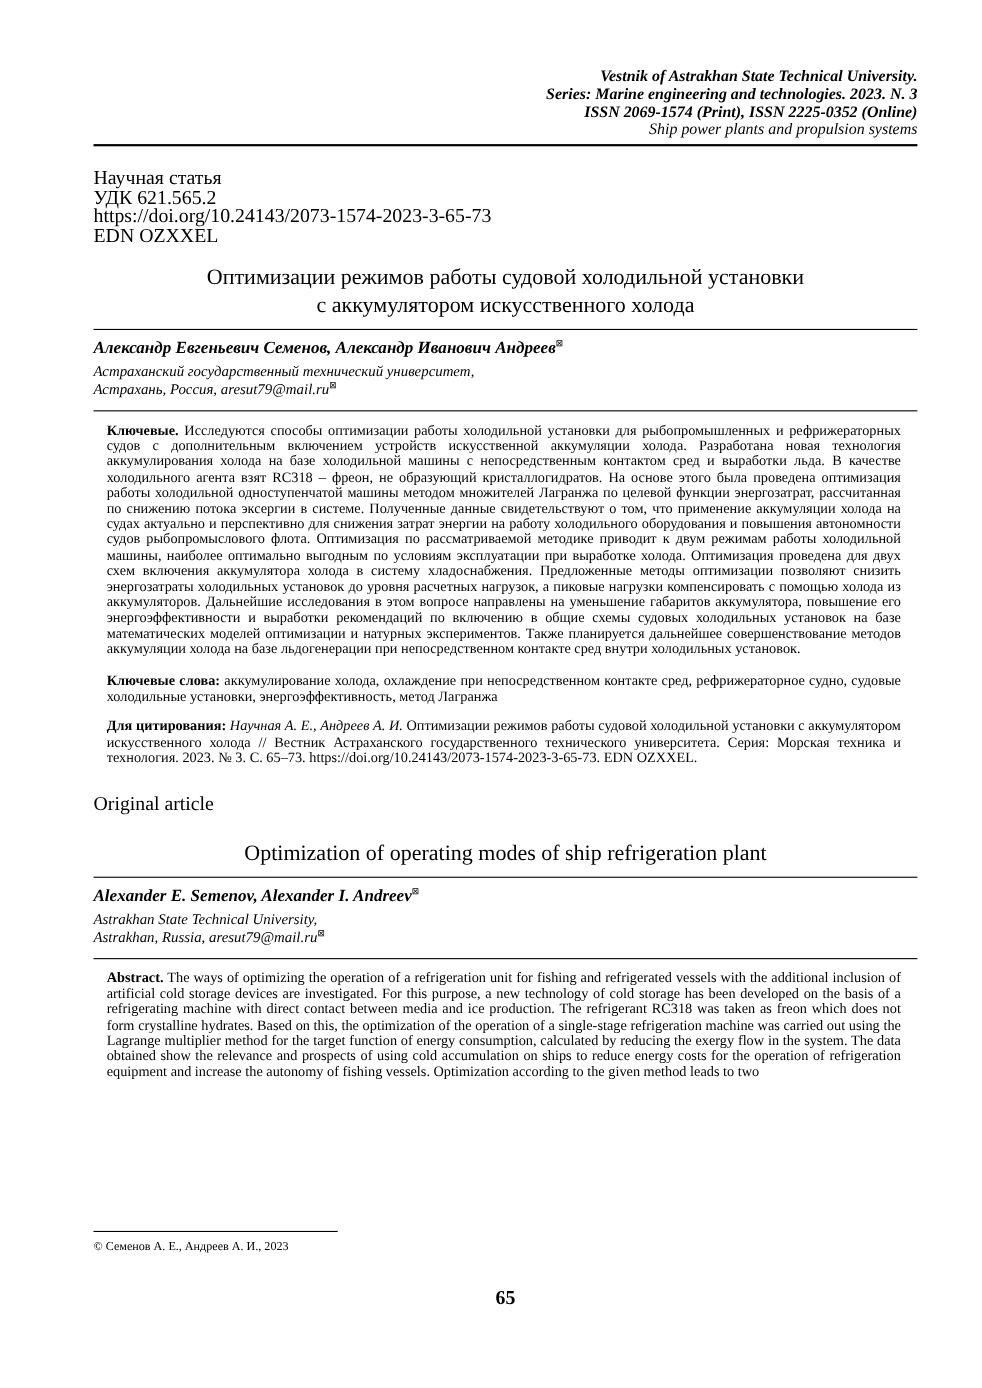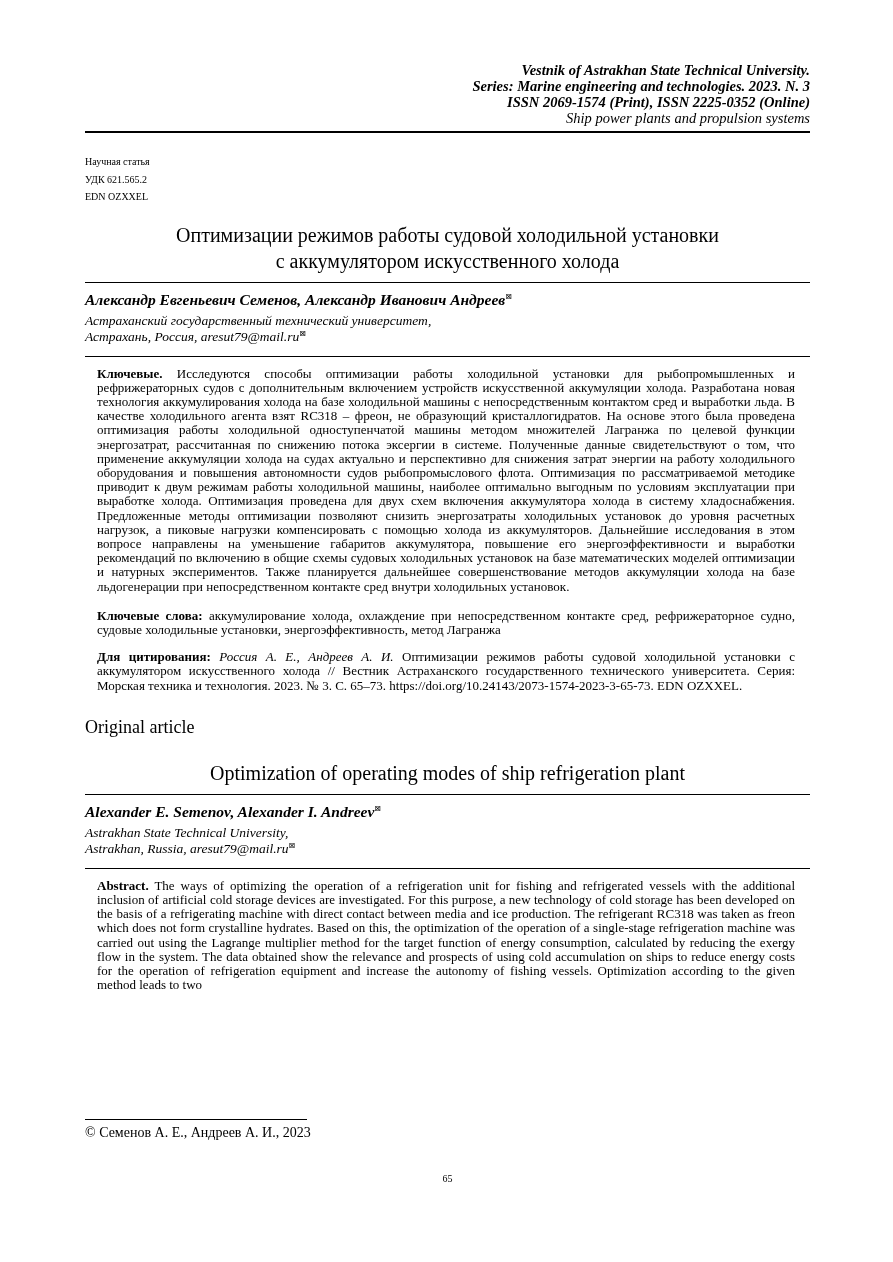--- a/index.html
+++ b/index.html
@@ -6,41 +6,41 @@
   html, body { background: #ffffff; }
   body { width: 893px; }
 
   .page {
     position: relative;
     width: 893px;
     height: 1262px;
     background: #ffffff;
     color: #000000;
     font-family: "Liberation Serif", "DejaVu Serif", serif;
-    padding: 62px 83px 75px 85px;
+    padding: 62px 59px 75px 85px;
     display: flex;
     flex-direction: column;
     overflow: hidden;
   }
 
   
   .journal-header {
     text-align: right;
     font-style: italic;
     font-size: 14.5px;
     line-height: 16px;
     border-bottom: 2px solid #000;
     padding-bottom: 5px;
   }
   .jh-bold { font-weight: bold; }
 
   
   .meta {
     margin-top: 20px;
-    font-size: 10px;
+    font-size: 18px;
     line-height: 17.5px;
   }
 
   
   .title-ru, .title-en {
     margin-top: 16px;
     text-align: center;
     font-weight: normal;
     font-size: 20px;
     line-height: 26px;
@@ -95,43 +95,45 @@
     line-height: 17px;
   }
 
   
   .footnote { margin-top: auto; }
   .foot-rule {
     width: 222px;
     border-top: 1.3px solid #000;
     margin-bottom: 5px;
   }
-  .copyright { font-size: 14px; line-height: 16px; }
+  .copyright { font-size: 11px; line-height: 16px; }
   .pageno {
     margin-top: 30px;
     text-align: center;
-    font-size: 10px;
+    font-size: 18px;
     line-height: 16px;
+    font-weight: bold;
   }
 </style>
 </head>
 <body>
 
 <div class="page">
 
   <div class="journal-header">
     <div class="jh-bold">Vestnik of Astrakhan State Technical University.</div>
     <div class="jh-bold">Series: Marine engineering and technologies. 2023. N. 3</div>
     <div class="jh-bold">ISSN 2069-1574 (Print), ISSN 2225-0352 (Online)</div>
     <div>Ship power plants and propulsion systems</div>
   </div>
 
   <div class="meta">
     <div>Научная статья</div>
     <div>УДК 621.565.2</div>
+    <div>https://doi.org/10.24143/2073-1574-2023-3-65-73</div>
     <div>EDN OZXXEL</div>
   </div>
 
   <h1 class="title-ru">
     <span class="tl">Оптимизации режимов работы судовой холодильной установки</span>
     <span class="tl">с аккумулятором искусственного холода</span>
   </h1>
 
   <div class="rule rule-a"></div>
 
@@ -152,21 +154,21 @@
     <span>Исследуются способы оптимизации работы холодильной установки для рыбопромышленных и рефрижераторных судов с дополнительным включением устройств искусственной аккумуляции холода. Разработана новая технология аккумулирования холода на базе холодильной машины с непосредственным контактом сред и выработки льда. В качестве холодильного агента взят RC318 – фреон, не образующий кристаллогидратов. На основе этого была проведена оптимизация работы холодильной одноступенчатой машины методом множителей Лагранжа по целевой функции энергозатрат, рассчитанная по снижению потока эксергии в системе. Полученные данные свидетельствуют о том, что применение аккумуляции холода на судах актуально и перспективно для снижения затрат энергии на работу холодильного оборудования и повышения автономности судов рыбопромыслового флота. Оптимизация по рассматриваемой методике приводит к двум режимам работы холодильной машины, наиболее оптимально выгодным по условиям эксплуатации при выработке холода. Оптимизация проведена для двух схем включения аккумулятора холода в систему хладоснабжения. Предложенные методы оптимизации позволяют снизить энергозатраты холодильных установок до уровня расчетных нагрузок, а пиковые нагрузки компенсировать с помощью холода из аккумуляторов. Дальнейшие исследования в этом вопросе направлены на уменьшение габаритов аккумулятора, повышение его энергоэффективности и выработки рекомендаций по включению в общие схемы судовых холодильных установок на базе математических моделей оптимизации и натурных экспериментов. Также планируется дальнейшее совершенствование методов аккумуляции холода на базе льдогенерации при непосредственном контакте сред внутри холодильных установок.</span>
   </p>
 
   <p class="blockpara">
     <b>Ключевые слова:</b>
     <span>аккумулирование холода, охлаждение при непосредственном контакте сред, рефрижераторное судно, судовые холодильные установки, энергоэффективность, метод Лагранжа</span>
   </p>
 
   <p class="blockpara cite">
     <b>Для цитирования:</b>
-    <i>Россия А. Е., Андреев А. И.</i>
+    <i>Научная А. Е., Андреев А. И.</i>
     <span>Оптимизации режимов работы судовой холодильной установки с аккумулятором искусственного холода // Вестник Астраханского государственного технического университета. Серия: Морская техника и технология. 2023. № 3. С. 65–73. https://doi.org/10.24143/2073-1574-2023-3-65-73. EDN OZXXEL.</span>
   </p>
 
   <div class="original-article">Original article</div>
 
   <h2 class="title-en">
     <span class="tl">Optimization of operating modes of ship refrigeration plant</span>
   </h2>
 
   <div class="rule rule-a"></div>

